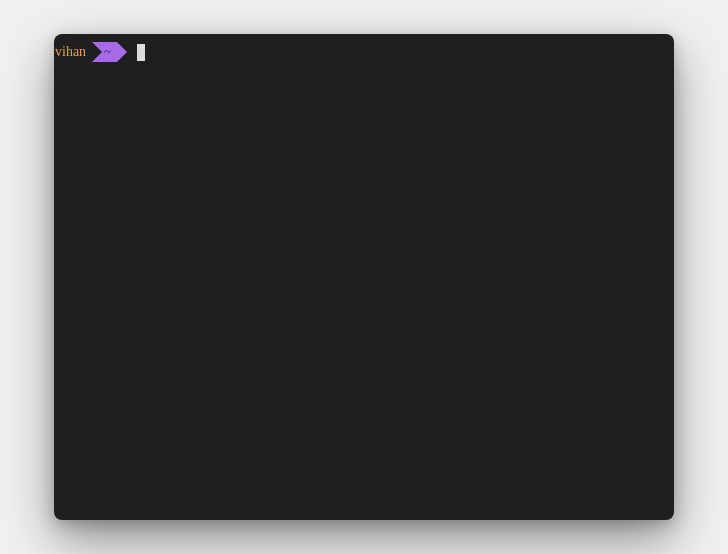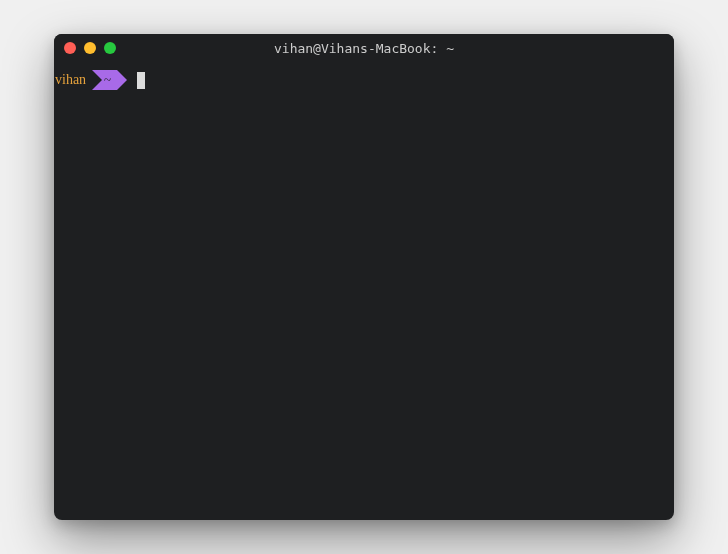--- a/index.html
+++ b/index.html
@@ -103,28 +103,20 @@
       width: 8px;
       height: 17px;
       background: #dcdcdc;
       margin-left: 10px;
     }
   </style>
 </head>
 <body>
 
 <div class="terminal-window">
-  <div class="title-bar">
-    <div class="traffic-lights">
-      <div class="traffic-light tl-close"></div>
-      <div class="traffic-light tl-min"></div>
-      <div class="traffic-light tl-max"></div>
-    </div>
-    <div class="title-text">vihan@Vihans-MacBook: ~</div>
-  </div>
   <div class="terminal-body">
     <div class="prompt-line">
       <span class="user-name">vihan</span>
       <span class="chevron-segment">
         <span class="chev-body">~</span>
         <span class="chev-arrow"></span>
       </span>
       <span class="cursor-block"></span>
     </div>
   </div>

